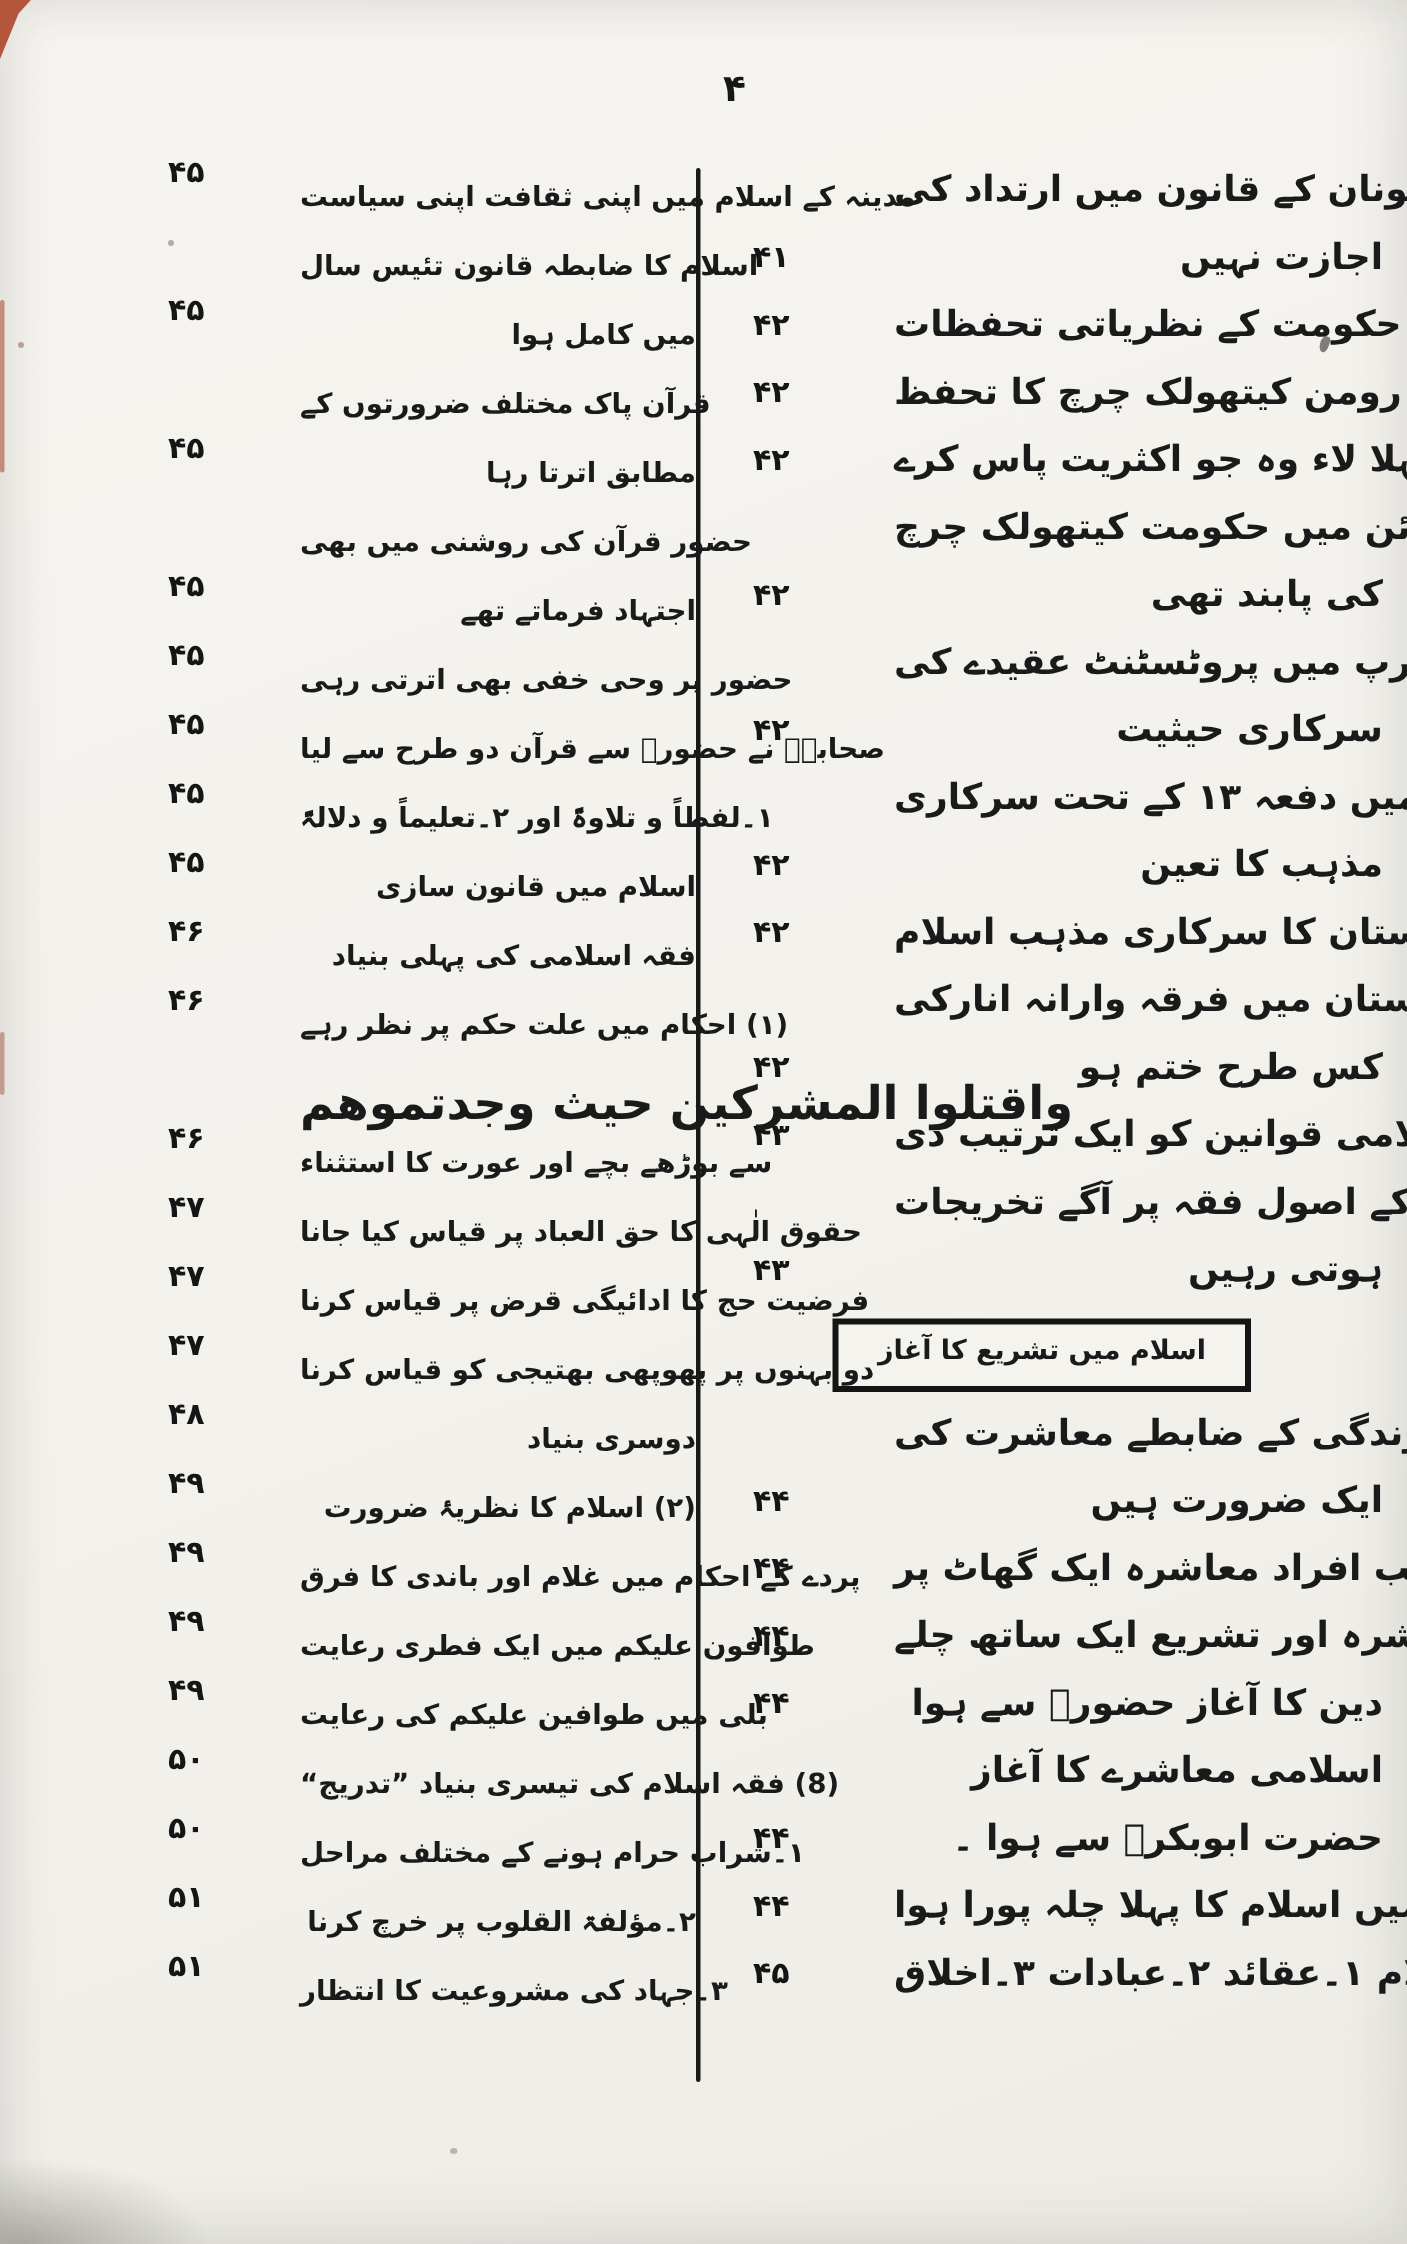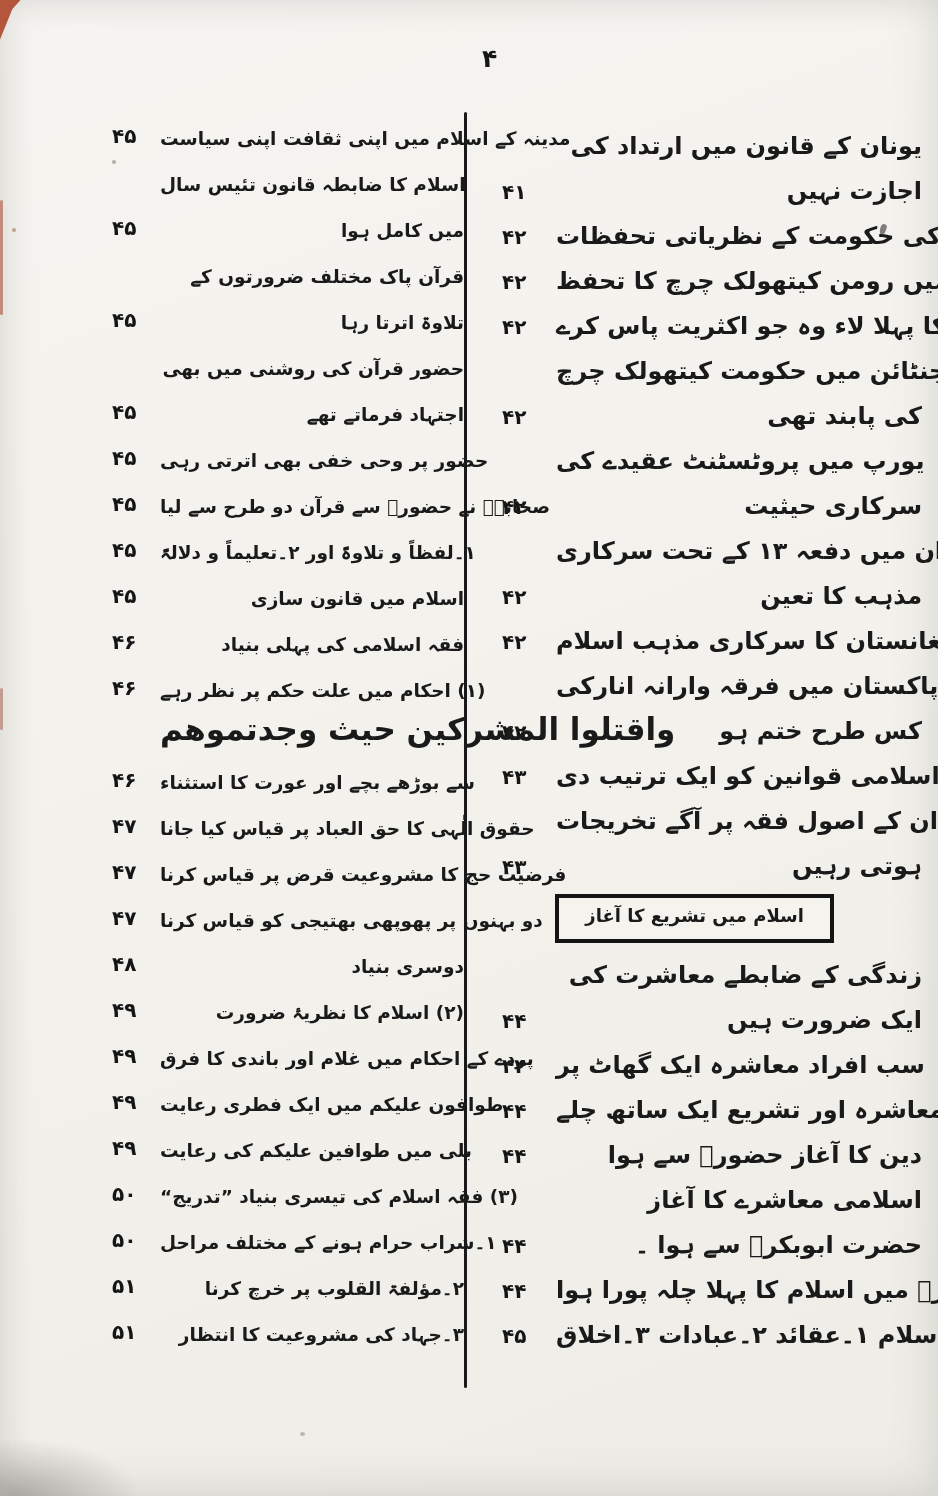--- a/index.html
+++ b/index.html
@@ -23,21 +23,21 @@
 
   .divider{
     position:absolute;left:464px;top:112px;width:3px;height:1276px;
     background:#191919;border-radius:2px;
   }
 
   .col{position:absolute;display:flex;flex-direction:column;}
   .col-right{top:114px;left:498px;width:424px;}
   .col-left{top:102px;left:98px;width:366px;}
 
-  .toc-row{display:flex;align-items:flex-end;height:45px;}
+  .toc-row{display:flex;align-items:flex-start;height:45px;gap:40px;}
   .col-left .toc-row{height:46px;}
 
   .toc-page-num{
     flex:none;width:54px;
     font-size:20px;font-weight:700;text-align:left;
     padding-left:4px;color:#151515;
     letter-spacing:1px;
   }
   .col-left .toc-page-num{width:48px;padding-left:14px;}
 
@@ -220,21 +220,21 @@
       <div class="toc-row">
         <span class="toc-page-num">۴۵</span>
         <span class="toc-text">میں کامل ہوا</span>
       </div>
       <div class="toc-row">
         <span class="toc-page-num"></span>
         <span class="toc-text">قرآن پاک مختلف ضرورتوں کے</span>
       </div>
       <div class="toc-row">
         <span class="toc-page-num">۴۵</span>
-        <span class="toc-text">تلاوۃ اترتا رہا</span>
+        <span class="toc-text">مطابق اترتا رہا</span>
       </div>
       <div class="toc-row">
         <span class="toc-page-num"></span>
         <span class="toc-text">حضور قرآن کی روشنی میں بھی</span>
       </div>
       <div class="toc-row">
         <span class="toc-page-num">۴۵</span>
         <span class="toc-text">اجتہاد فرماتے تھے</span>
       </div>
       <div class="toc-row">
@@ -268,21 +268,21 @@
       <div class="toc-row">
         <span class="toc-page-num">۴۶</span>
         <span class="toc-text">سے بوڑھے بچے اور عورت کا استثناء</span>
       </div>
       <div class="toc-row">
         <span class="toc-page-num">۴۷</span>
         <span class="toc-text">حقوق الٰہی کا حق العباد پر قیاس کیا جانا</span>
       </div>
       <div class="toc-row">
         <span class="toc-page-num">۴۷</span>
-        <span class="toc-text">فرضیت حج کا مشروعیت قرض پر قیاس کرنا</span>
+        <span class="toc-text">فرضیت حج کا ادائیگی قرض پر قیاس کرنا</span>
       </div>
       <div class="toc-row">
         <span class="toc-page-num">۴۷</span>
         <span class="toc-text">دو بہنوں پر پھوپھی بھتیجی کو قیاس کرنا</span>
       </div>
       <div class="toc-row">
         <span class="toc-page-num">۴۸</span>
         <span class="toc-text">دوسری بنیاد</span>
       </div>
       <div class="toc-row">
@@ -296,21 +296,21 @@
       <div class="toc-row">
         <span class="toc-page-num">۴۹</span>
         <span class="toc-text">طوافون علیکم میں ایک فطری رعایت</span>
       </div>
       <div class="toc-row">
         <span class="toc-page-num">۴۹</span>
         <span class="toc-text">بلی میں طوافین علیکم کی رعایت</span>
       </div>
       <div class="toc-row">
         <span class="toc-page-num">۵۰</span>
-        <span class="toc-text">(۳) فقہ اسلام کی تیسری بنیاد ”تدریج“</span>
+        <span class="toc-text">(8) فقہ اسلام کی تیسری بنیاد ”تدریج“</span>
       </div>
       <div class="toc-row">
         <span class="toc-page-num">۵۰</span>
         <span class="toc-text">۱۔شراب حرام ہونے کے مختلف مراحل</span>
       </div>
       <div class="toc-row">
         <span class="toc-page-num">۵۱</span>
         <span class="toc-text">۲۔مؤلفۃ القلوب پر خرچ کرنا</span>
       </div>
       <div class="toc-row">

